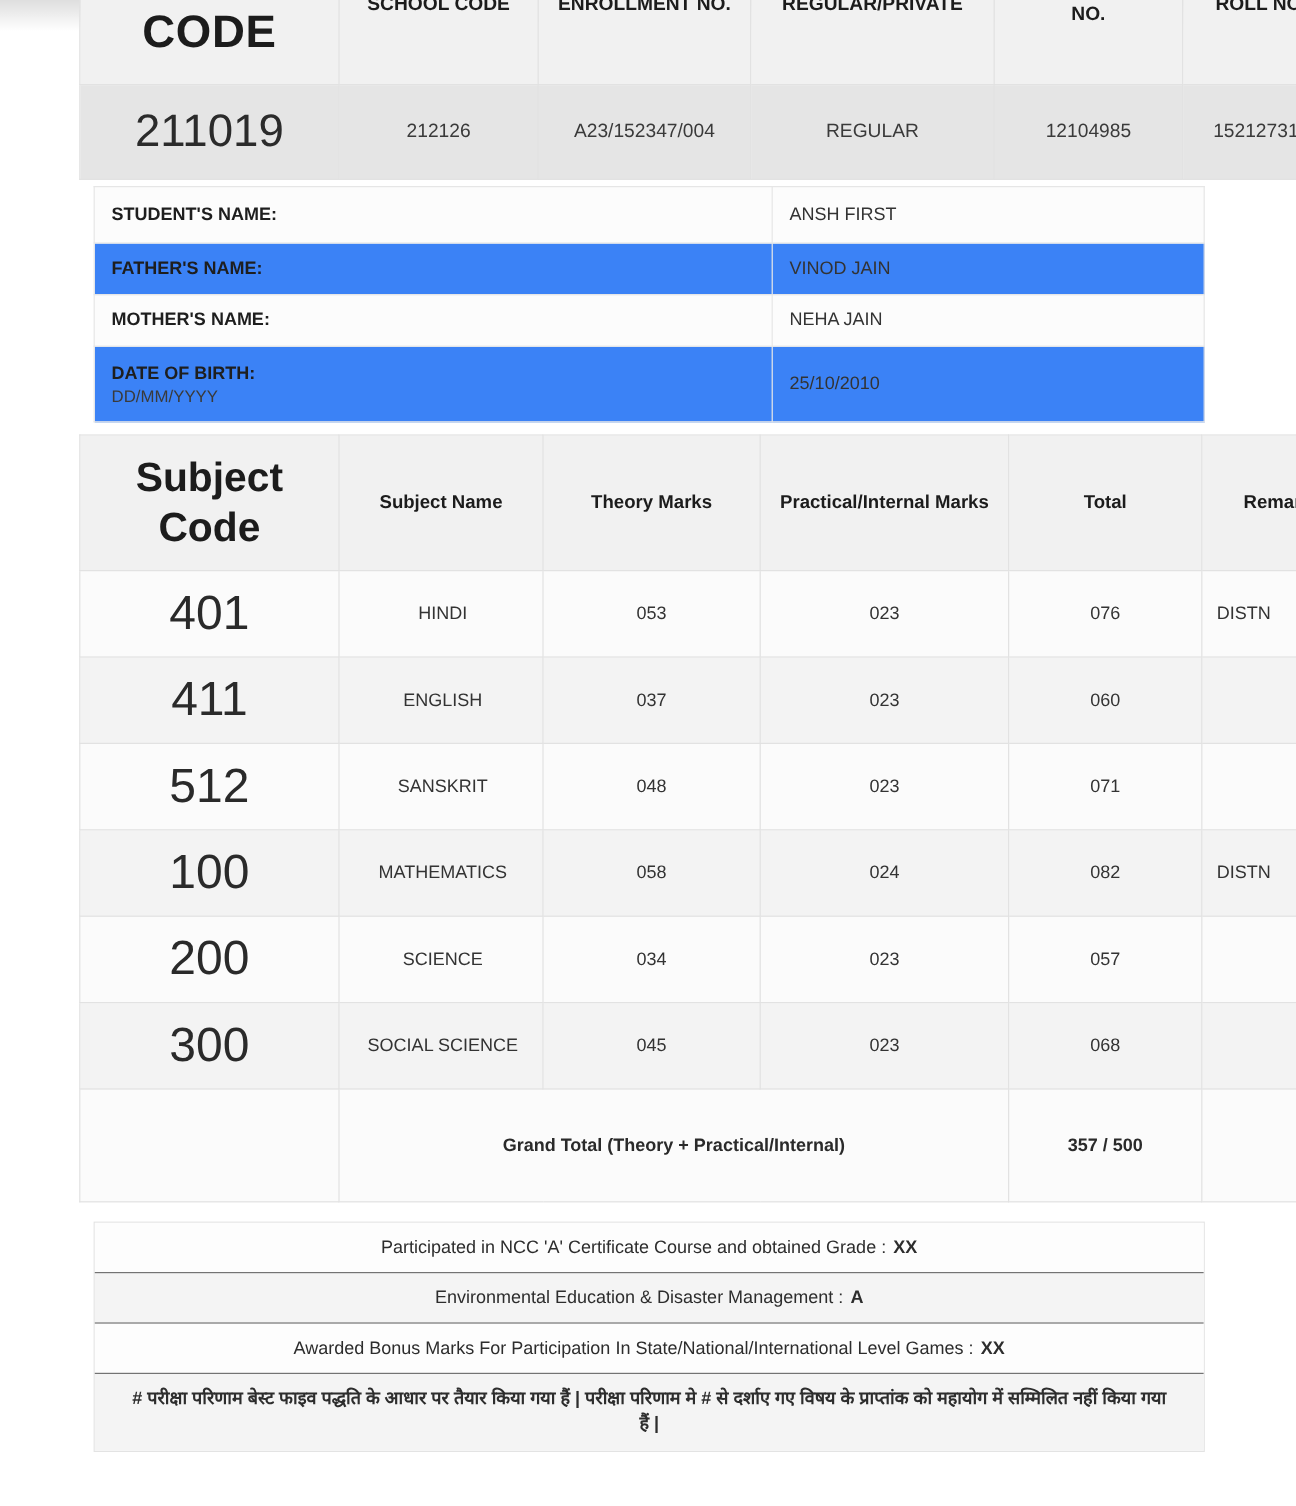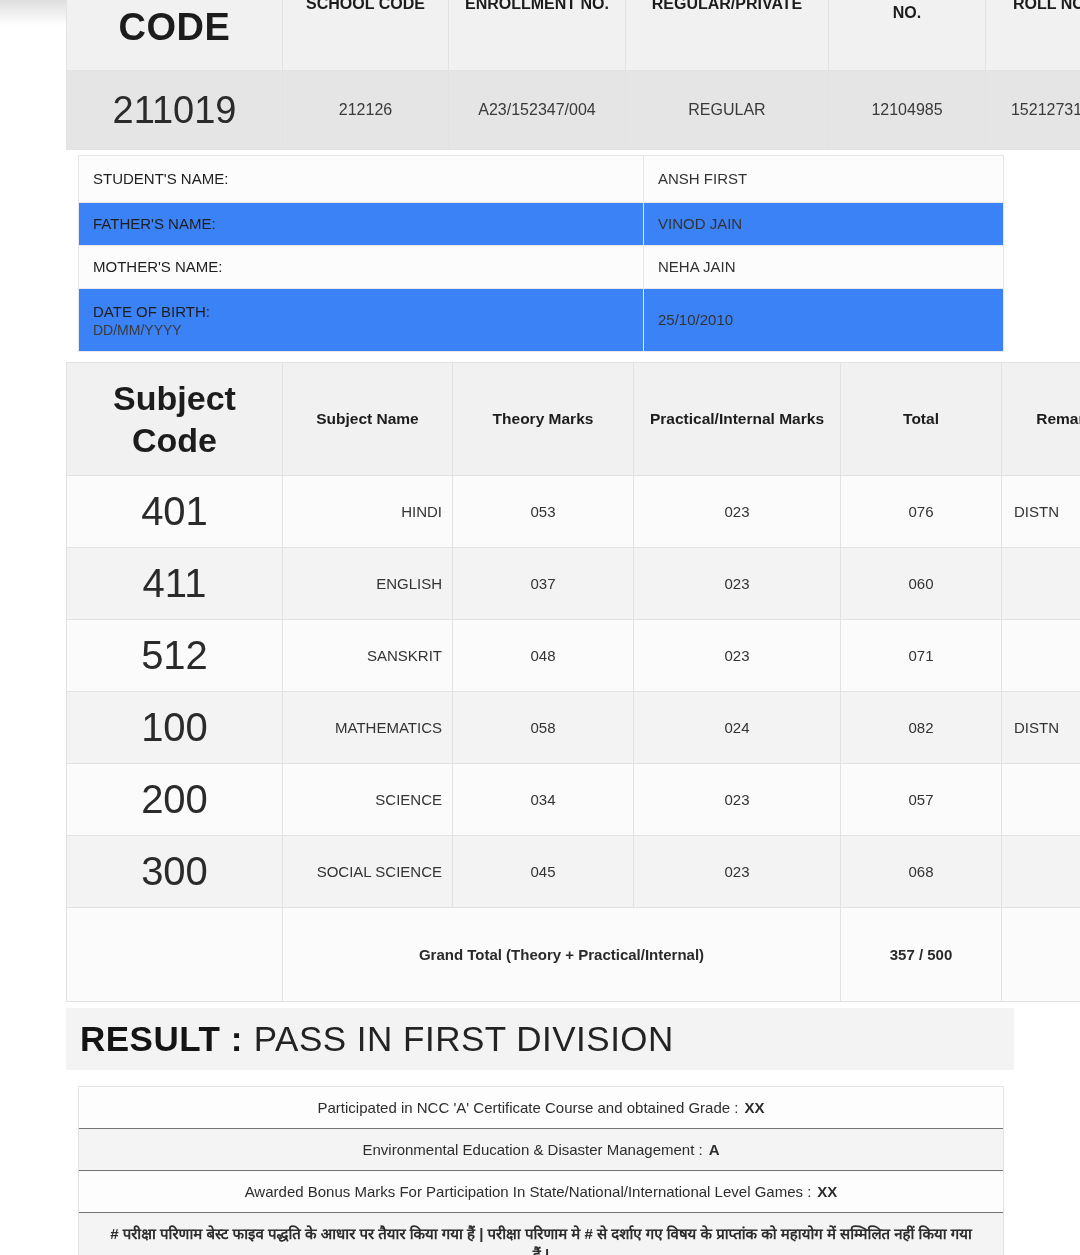--- a/index.html
+++ b/index.html
@@ -67,21 +67,21 @@
     font-weight: 400;
     color: #2b2b2b;
   }
 
   
   .student-table { margin-left: 78px; margin-top: 5px; width: 926px; }
   .student-table td { border: 1px solid #e6e6e6; padding: 0 0 0 14px; }
   .student-table .lcol { width: 550px; }
   .student-table tr.w { background: #fcfcfc; }
   .student-table tr.g { background: #3b82f6; }
-  .student-table .lbl { font-weight: normal; font-size: 15px; color: #1e1e1e; }
+  .student-table .lbl { font-weight: bold; font-size: 15px; color: #1e1e1e; }
   .student-table .sub { font-weight: 400; font-size: 14px; color: #3a3a3a; margin-top: 2px; }
   .student-table .val { font-size: 15px; color: #333333; }
   .student-table .r1 td { height: 46px; }
   .student-table .r2 td { height: 42px; }
   .student-table .r3 td { height: 42px; }
   .student-table .r4 td { height: 62px; }
 
   
   .marks-table { margin-left: 66px; margin-top: 10px; width: 948px; }
   .marks-table .c1 { width: 199px; }
@@ -101,21 +101,21 @@
   }
   .marks-table .hrow td.big {
     font-size: 34px;
     line-height: 42px;
     padding: 0 8px;
   }
   .marks-table tr.w { background: #fbfbfb; }
   .marks-table tr.g { background: #f3f3f3; }
   .marks-table .srow td { height: 69px; font-size: 15px; color: #333333; text-align: center; }
   .marks-table .srow td.code { font-size: 40px; font-weight: 400; color: #2a2a2a; }
-  .marks-table .srow td.name { text-align: right; padding: 0 10px 0 13px; }
+  .marks-table .srow td.name { text-align: center; padding: 0 10px 0 13px; }
   .marks-table .srow td.rem  { text-align: left; padding-left: 12px; }
   .marks-table .trow td { height: 91px; font-size: 15px; font-weight: bold; color: #2a2a2a; text-align: center; }
 
   
   .result-banner {
     margin-left: 66px;
     margin-top: 6px;
     width: 934px;
     height: 62px;
     background: #f3f3f3;
@@ -258,24 +258,20 @@
       </tr>
       <tr class="trow w">
         <td></td>
         <td colspan="3">Grand Total (Theory + Practical/Internal)</td>
         <td>357 / 500</td>
         <td></td>
       </tr>
     </tbody>
       </table>
 
-    <div class="result-banner">
-      <span class="rl">RESULT :</span>
-      <span class="rv">PASS IN FIRST DIVISION</span>
-    </div>
 
     <div class="notes-box">
       <div class="note-row w">
         <span>Participated in NCC 'A' Certificate Course and obtained Grade :</span><span class="nv">XX</span>
       </div>
       <div class="note-row g">
         <span>Environmental Education &amp; Disaster Management :</span><span class="nv">A</span>
       </div>
       <div class="note-row w">
         <span>Awarded Bonus Marks For Participation In State/National/International Level Games :</span><span class="nv">XX</span>

